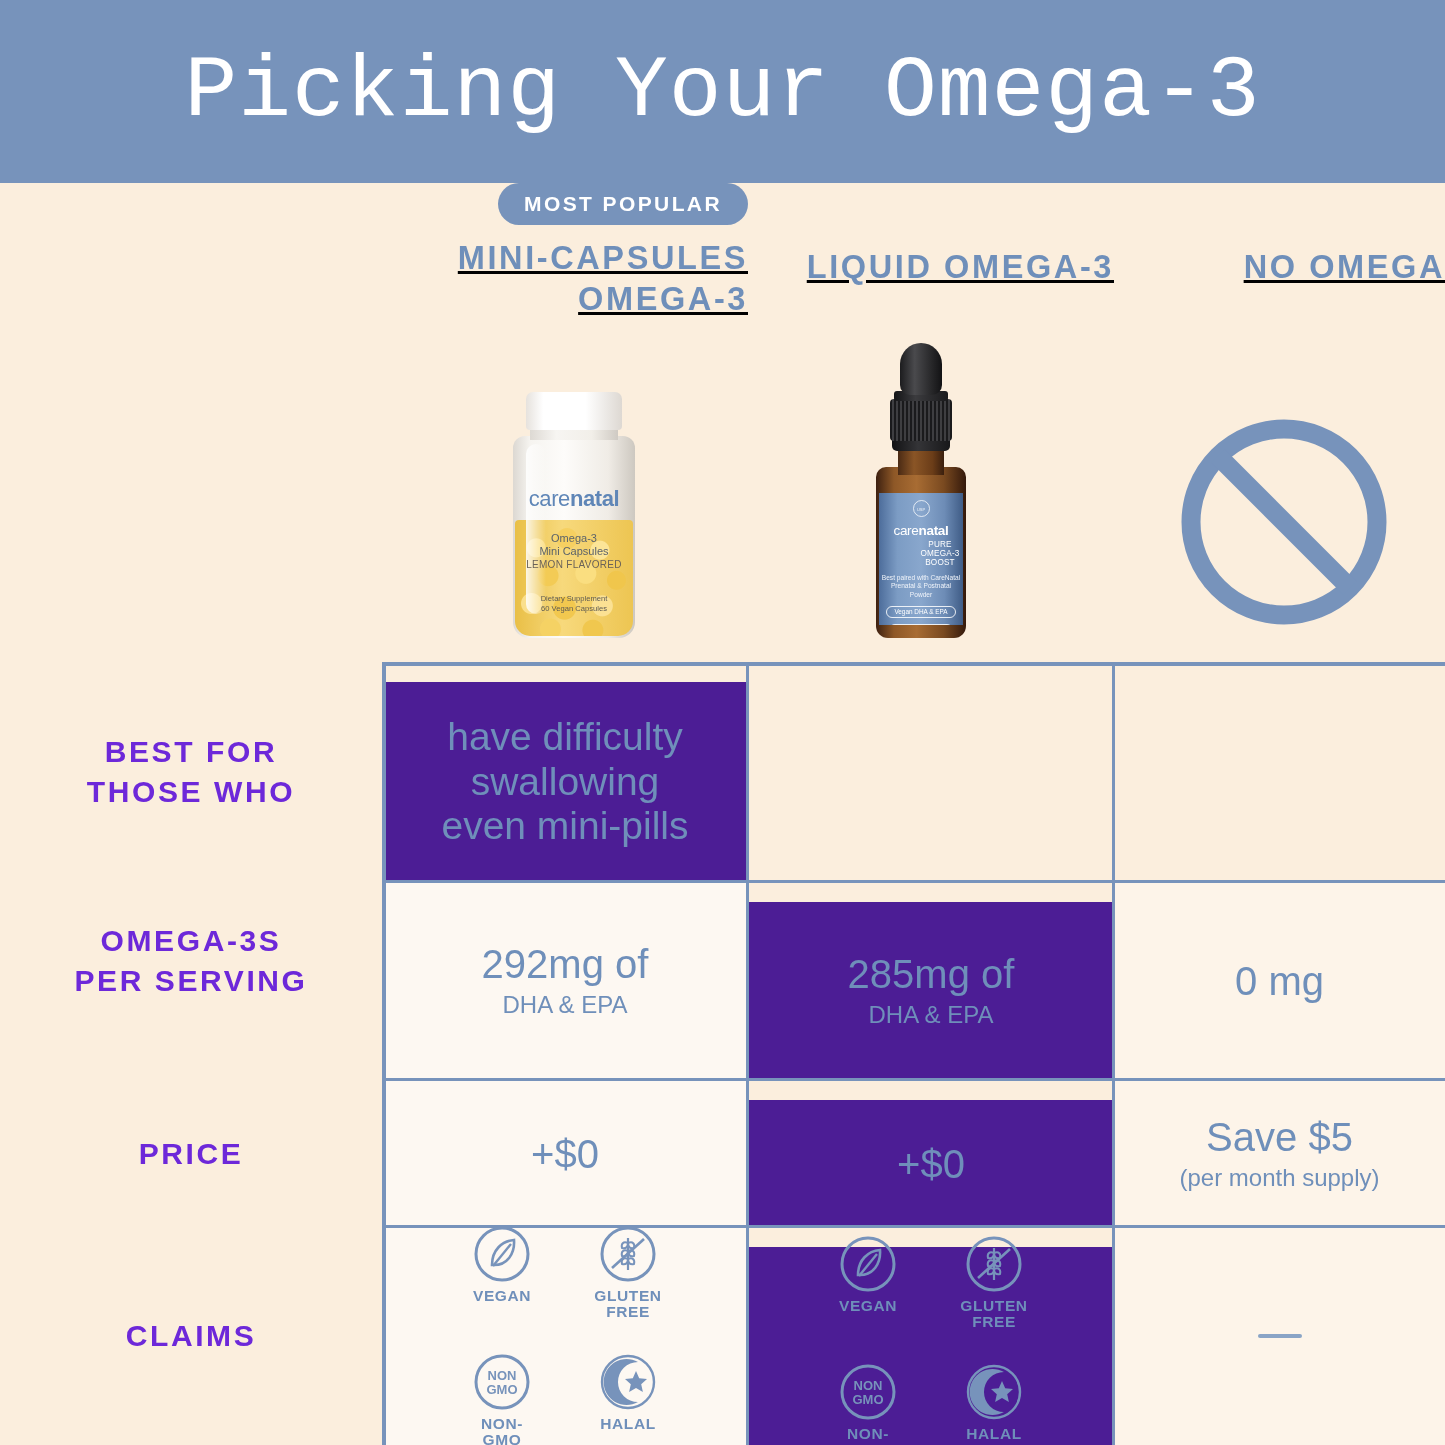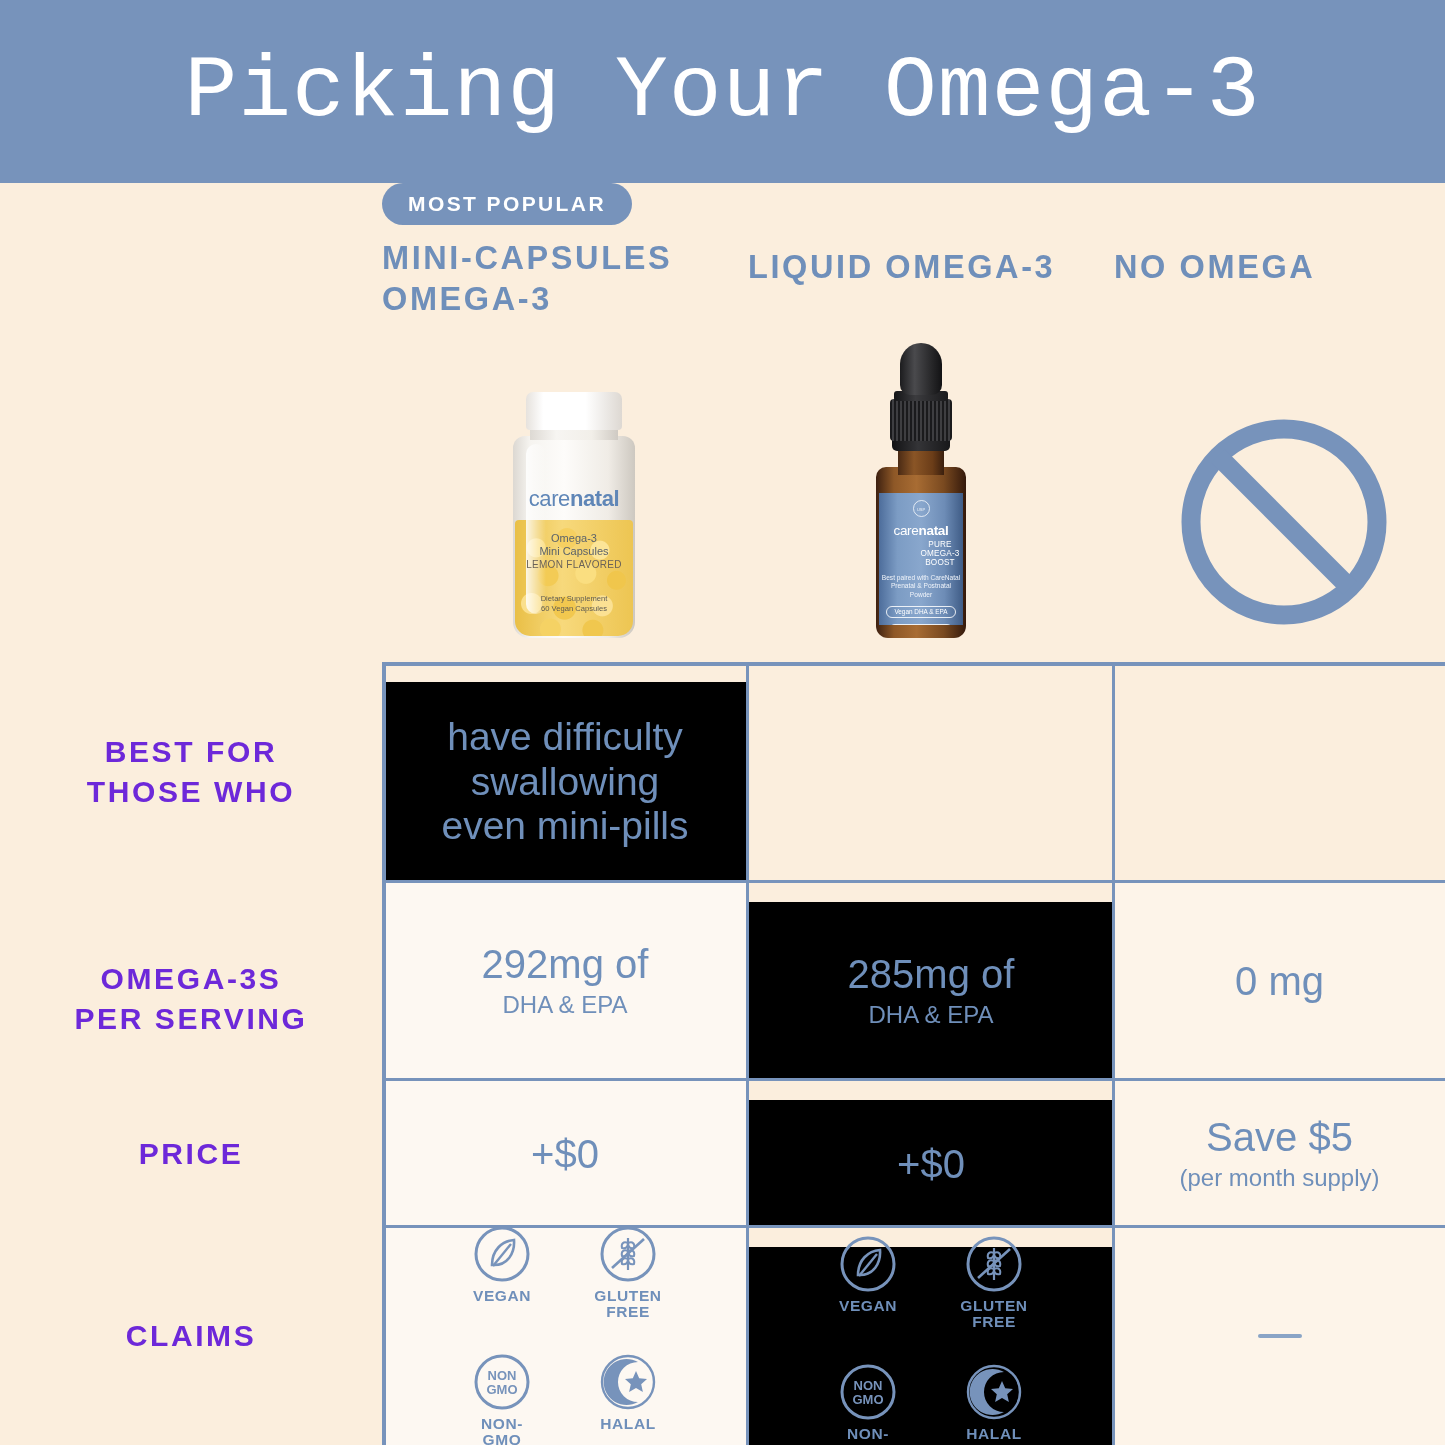--- a/index.html
+++ b/index.html
@@ -23,21 +23,21 @@
     font-size:88px;
     letter-spacing:1px;
     white-space:nowrap;
     font-weight:400;
   }
 
   
   .cols{
     position:absolute; left:0; top:183px; width:1445px; height:479px;
   }
-  .col-head{ position:absolute; top:0; text-align:left; }
+  .col-head{ position:absolute; top:0; text-align:right;text-decoration:underline; }
   .col-head.c1{ left:382px; width:366px; }
   .col-head.c2{ left:748px; width:366px; }
   .col-head.c3{ left:1114px; width:331px; }
 
   .badge{
     display:inline-block;
     background:#7793bb;
     color:#fff;
     font-size:21px;
     font-weight:bold;
@@ -168,21 +168,21 @@
   }
   .row{ position:absolute; left:0; width:1063px; display:flex; }
   .cell{
     position:relative;
     display:flex; flex-direction:column;
     align-items:center; justify-content:center;
     text-align:center;
     color:#6f8fba;
   }
   .cell.c1{ width:366px; background:#fdf8f2; }
-  .cell.c2{ width:366px; background:#000000;margin-top:20px; }
+  .cell.c2{ width:366px; background:#4c1d95;margin-top:20px; }
   .cell.c3{ width:331px; background:#fdf4e9; }
 
   .r1{ top:0; height:220px; }
   .r2{ top:220px; height:198px; }
   .r3{ top:418px; height:147px; }
   .r4{ top:565px; height:218px; }
 
   .big{ font-size:39px; line-height:1.15; font-weight:400; white-space:pre-line; }
   .num{ font-size:40px; line-height:1.1; }
   .sub{ font-size:24px; line-height:1.2; margin-top:5px; }
@@ -194,21 +194,21 @@
   .bdr{ position:absolute; background:#7793bb; }
 
   
   .rlabel{
     position:absolute; width:382px; text-align:center;
     color:#6d28d9; font-weight:bold; font-size:30px;
     letter-spacing:2.6px; line-height:1.32; white-space:pre-line;
     display:flex; align-items:center; justify-content:center;
   }
   .rl1{ left:0; top:662px; height:220px; }
-  .rl2{ left:0; top:900px; height:198px; }
+  .rl2{ left:0; top:862px; height:198px; }
   .rl3{ left:0; top:1080px; height:147px; }
   .rl4{ left:0; top:1227px; height:218px; }
 
   
   .claims{
     display:flex; flex-direction:column; gap:31px; align-items:center;
   }
   .claim-row{ display:flex; gap:48px; }
   .claim{ width:78px; text-align:center; }
   .claim-ico{ width:60px; height:60px; margin:0 auto; }

